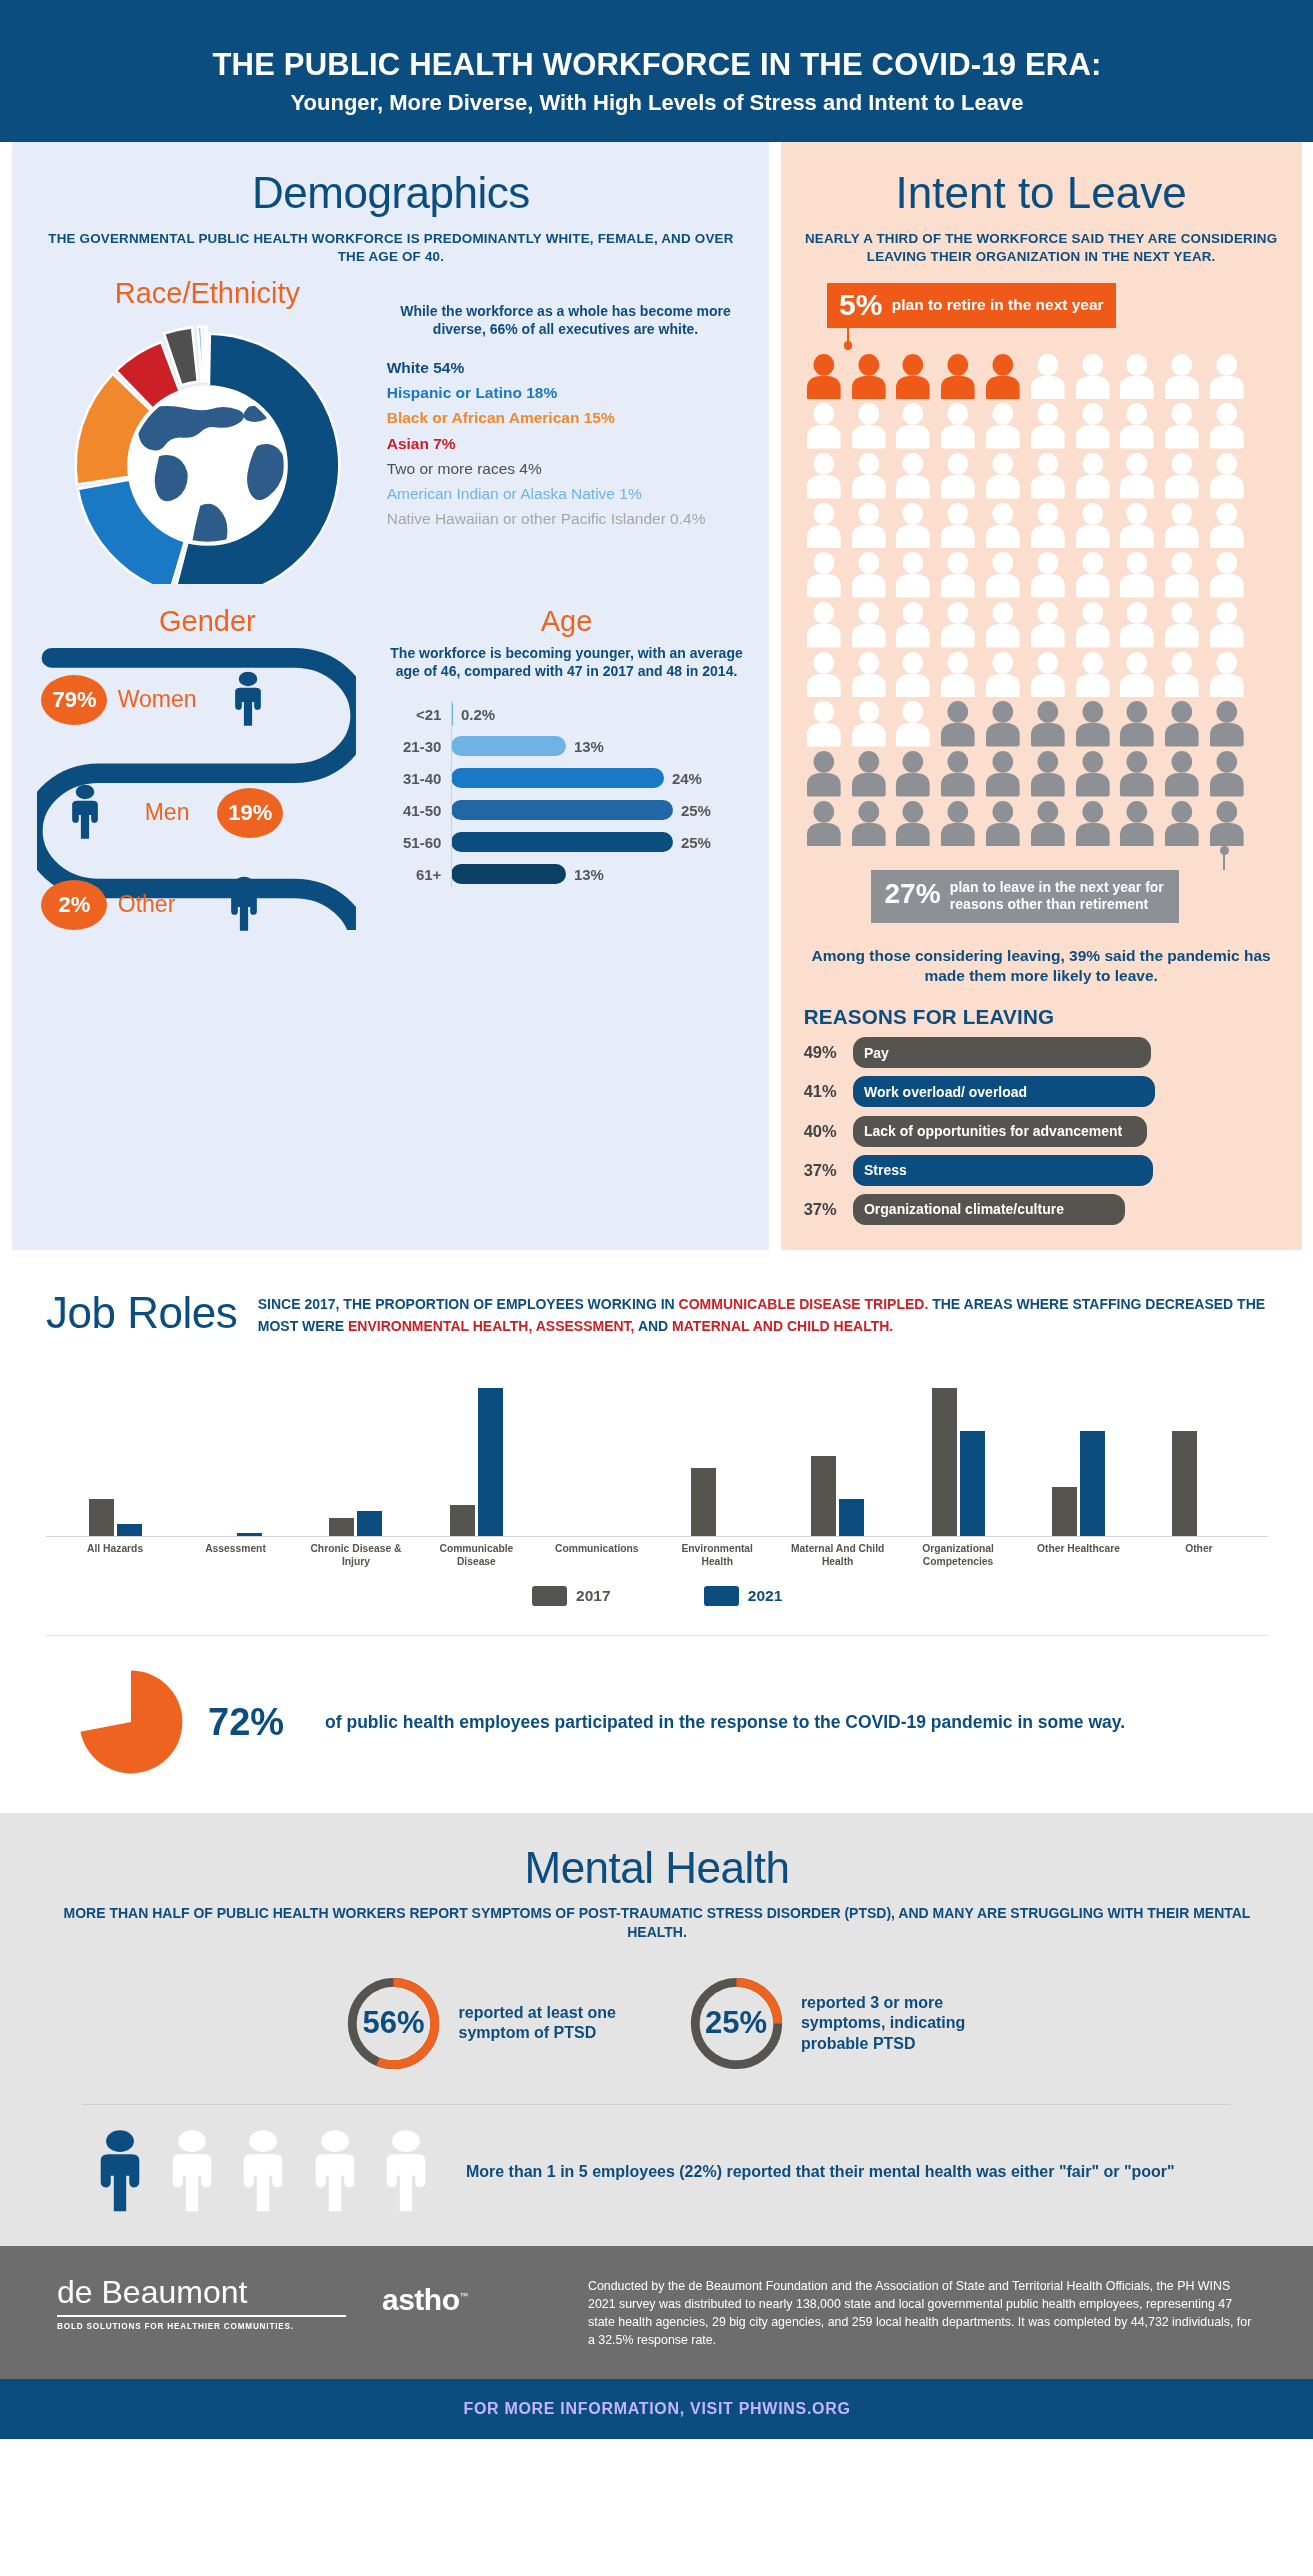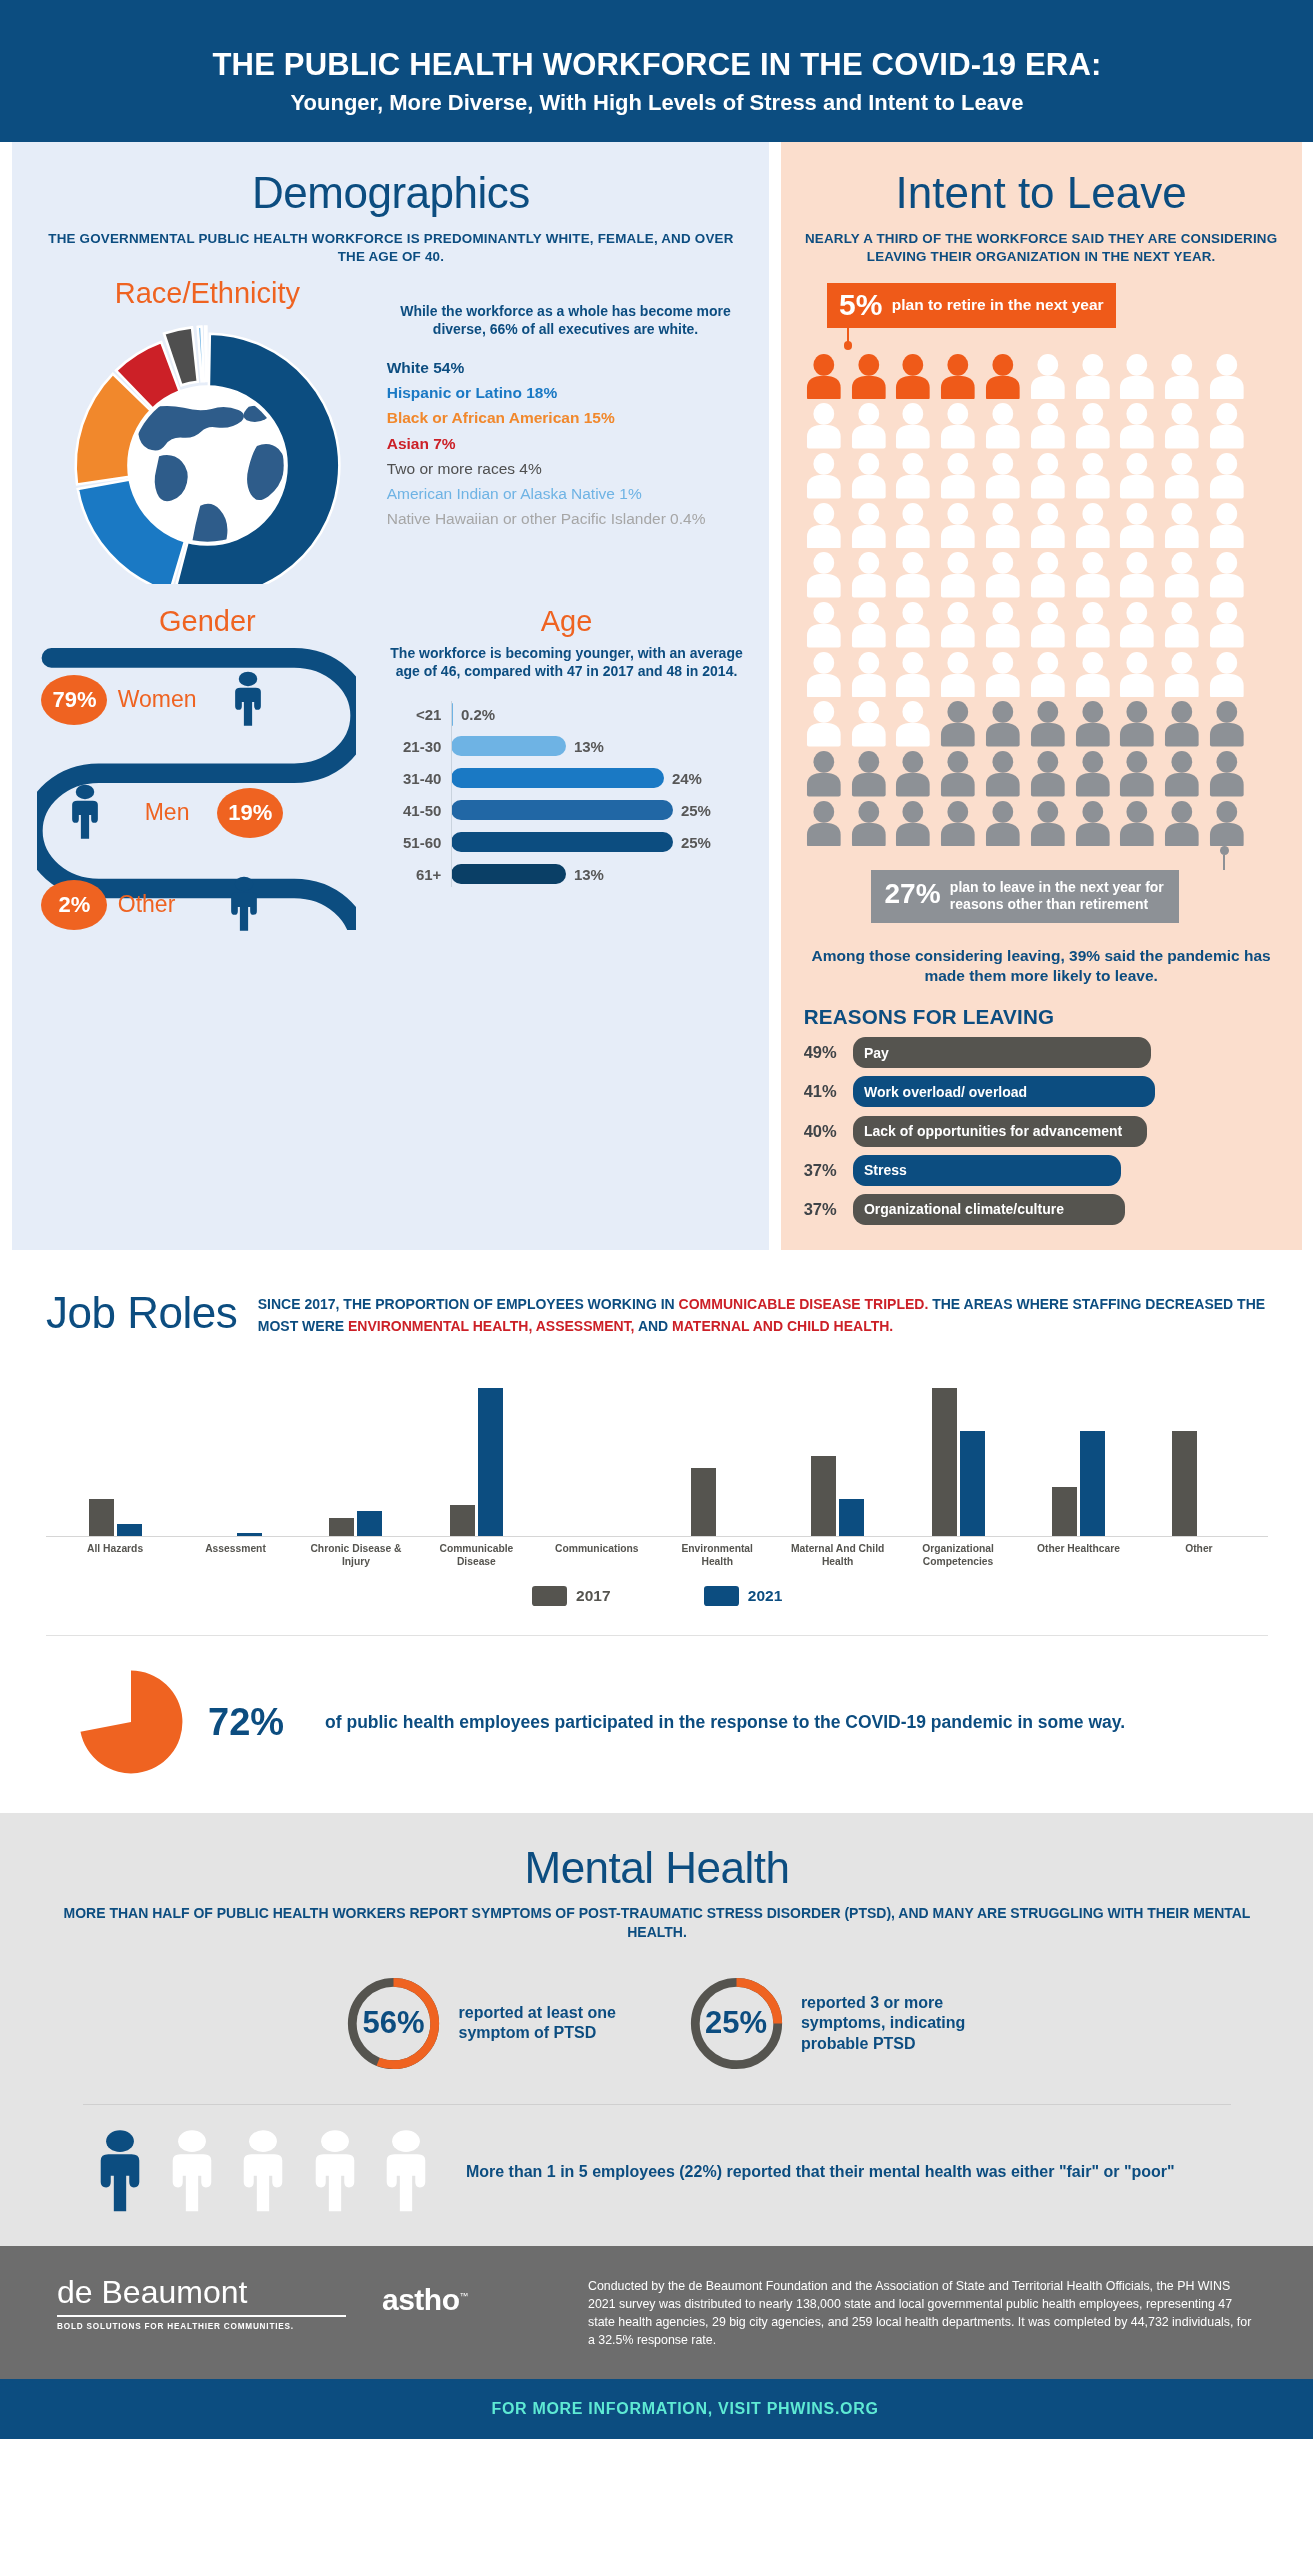--- a/index.html
+++ b/index.html
@@ -129,21 +129,21 @@
   .footer { background:#6d6d6d; padding: 30px 57px 30px; display:flex; align-items:flex-start; gap:36px; }
   .fl-block { flex:0 0 289px; }
   .deb-name { font-size:32px; font-weight:400; color:#fff; line-height:1; }
   .deb-rule { height:2.1px; background:#fff; margin:7.2px 0 5.2px; width:100%; }
   .deb-tag { font-size:8.2px; font-weight:700; color:#fff; letter-spacing:0.8px; }
   .astho { font-size:30px; font-weight:700; color:#fff; letter-spacing:-0.5px; flex:0 0 170px; padding-top:7.2px; }
   .astho sup { font-size:8.8px; vertical-align:super; font-weight:400; }
   .foot-text { flex:1; color:#fff; font-size:12.4px; line-height:1.44; padding-top:2.1px; }
 
   .bottombar { background:#0c4d80; text-align:center; padding:20.6px 0; }
-  .bottombar span { color:#5eead4; font-size:16px; font-weight:600; letter-spacing:0.7px;margin-left:28px; }
+  .bottombar span { color:#c4b5fd; font-size:16px; font-weight:600; letter-spacing:0.7px; }
   .bottombar b { font-weight:800; }
 </style>
 </head>
 <body>
 
 <div class="page">
 
   <div class="header">
     <div class="hdr-title">THE PUBLIC HEALTH WORKFORCE IN THE COVID-19 ERA:</div>
     <div class="hdr-sub">Younger, More Diverse, With High Levels of Stress and Intent to Leave</div>
@@ -711,21 +711,21 @@
           <div class="reason-row">
             <div class="reason-pct">41%</div>
             <div class="reason-bar" style="width: 302px; background: rgb(12, 77, 128);">Work overload/ overload</div>
           </div>
           <div class="reason-row">
             <div class="reason-pct">40%</div>
             <div class="reason-bar" style="width: 294px; background: rgb(85, 84, 79);">Lack of opportunities for advancement</div>
           </div>
           <div class="reason-row">
             <div class="reason-pct">37%</div>
-            <div class="reason-bar" style="width: 268px; background: rgb(12, 77, 128);">Stress</div>
+            <div class="reason-bar" style="width: 300px; background: rgb(12, 77, 128);">Stress</div>
           </div>
           <div class="reason-row">
             <div class="reason-pct">37%</div>
             <div class="reason-bar" style="width: 272px; background: rgb(85, 84, 79);">Organizational climate/culture</div>
           </div>
         </div>
     </div>
   </div>
 
   <div class="jobs">

